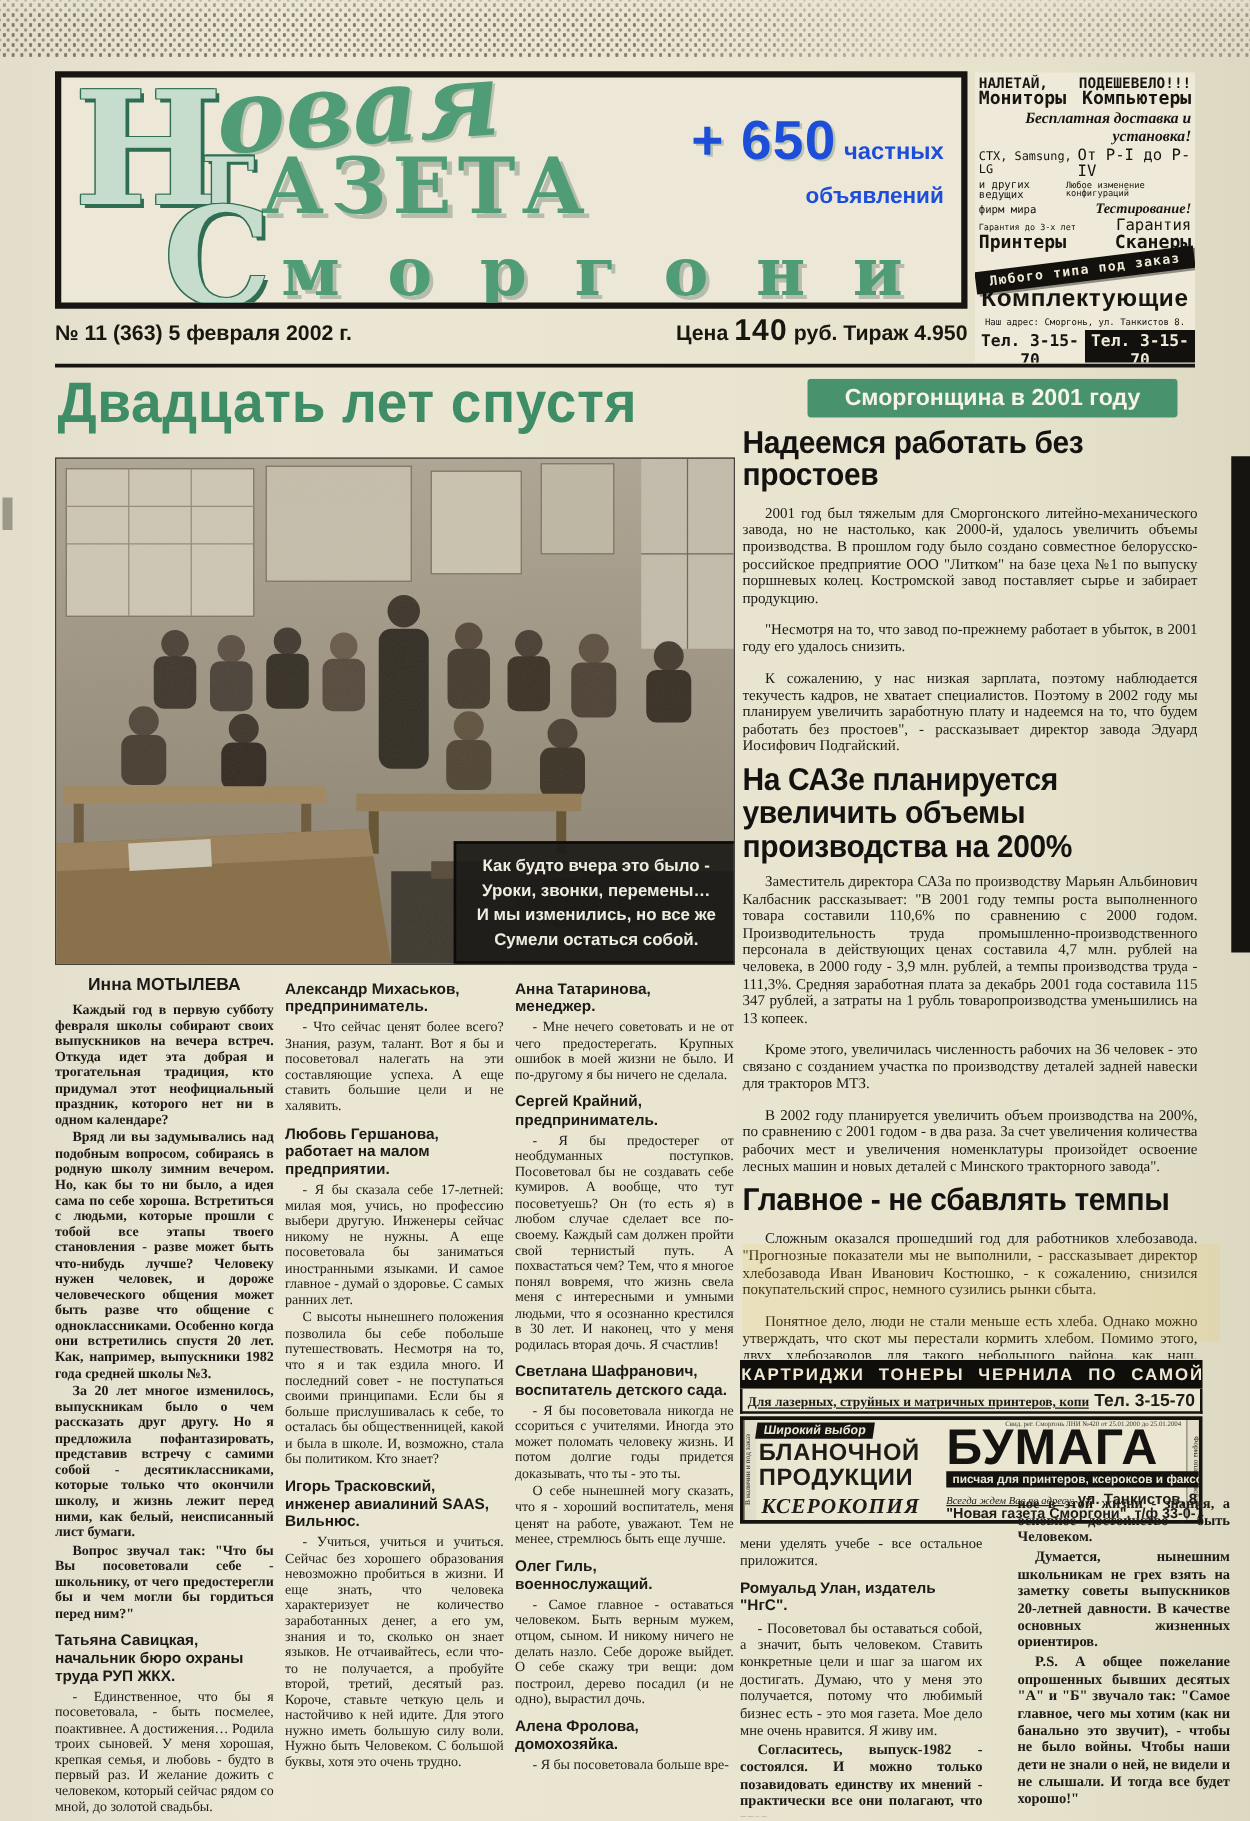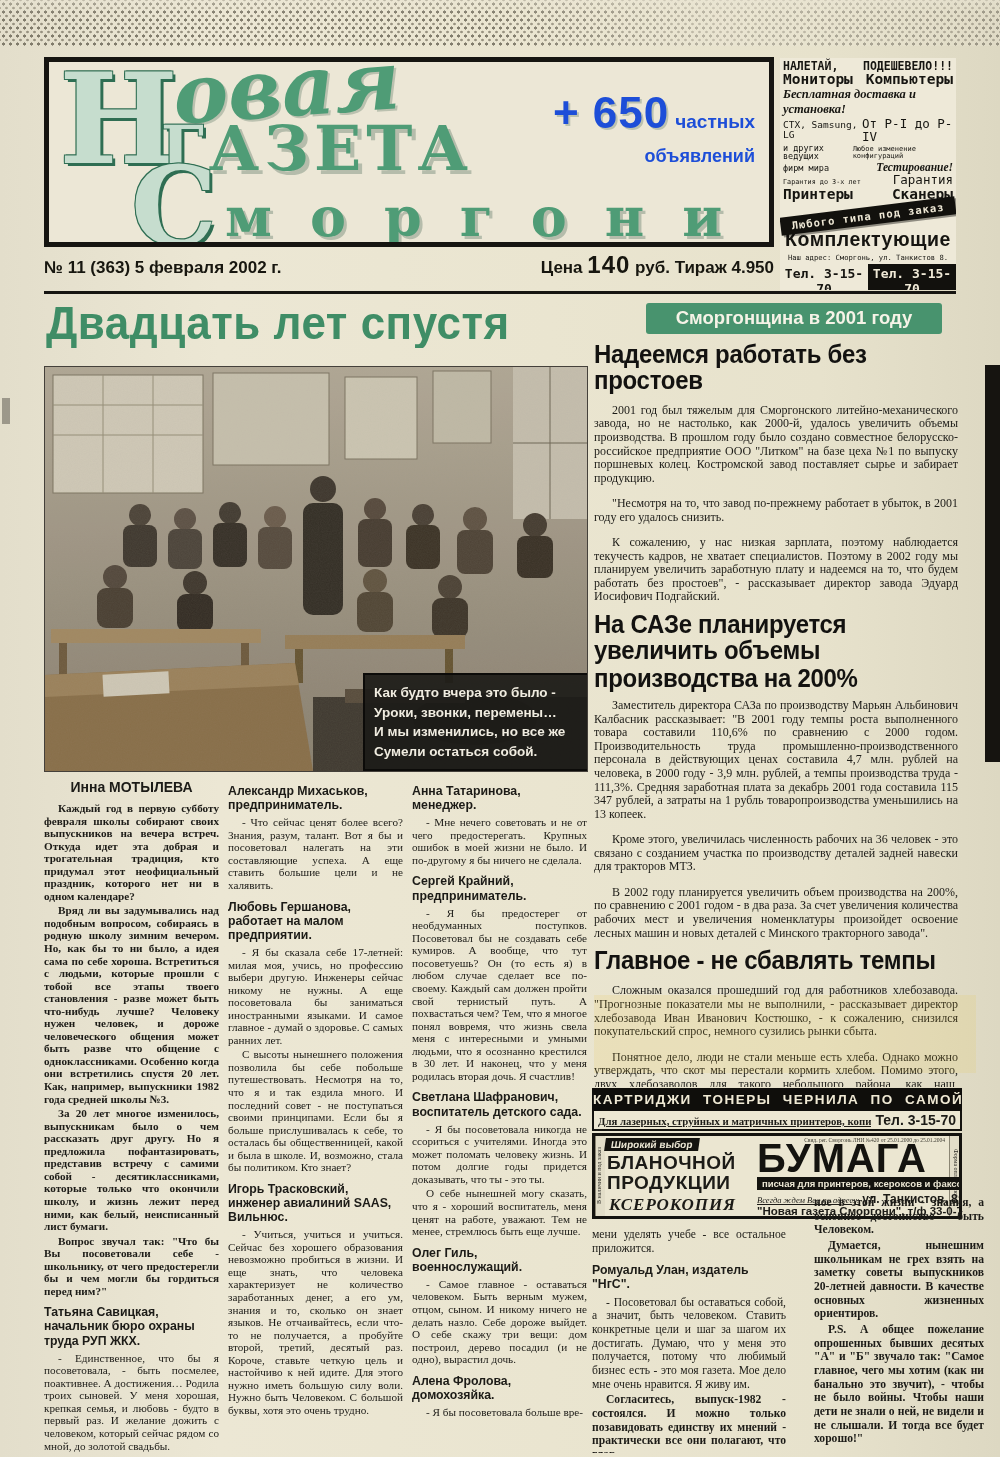--- a/index.html
+++ b/index.html
@@ -39,36 +39,36 @@
   .issue-no{font-size:17px;}
   .price{font-size:17px;}
   .price-big{font-size:24px;letter-spacing:1px;}
   
   .comp-ad{position:absolute;left:780px;top:58px;width:176px;height:232px;background:#eee9d8;
         font-family:"DejaVu Sans Mono",monospace;color:#161511;box-sizing:border-box;padding:2px 3px;overflow:hidden;}
   .ca-row{display:flex;justify-content:space-between;align-items:baseline;line-height:1.05;}
   .ca-b{font-weight:bold;}
   .f12{font-size:11.5px;} .f15{font-size:14.5px;} .f10{font-size:9.5px;} .f13{font-size:12.5px;}
   .f8{font-size:6.8px;} .f9{font-size:8.5px;} .f7{font-size:7px;}
-  .ca-ital{font-family:"Liberation Serif",serif;font-style:italic;font-weight:bold;}
+  .ca-ital{font-family:"Liberation Serif",serif;font-style:italic;font-weight:bold;text-align:right;}
   .ca-banner{position:relative;margin:5px -3px 2px;background:#12110d;color:#efe9d6;
         transform:rotate(-7deg);font-size:10.5px;font-weight:bold;text-align:center;padding:3px 0;letter-spacing:1px;
         box-shadow:2px 2px 0 rgba(0,0,0,.4);}
   .ca-big{font-family:"Liberation Sans",sans-serif;font-weight:bold;font-size:19.5px;text-align:center;letter-spacing:.5px;margin-top:3px;}
   .ca-addr{font-size:7.2px;text-align:center;margin-top:2px;white-space:nowrap;}
   .ca-tels{display:flex;margin:2px -3px 0;}
   .ca-tel{flex:1;font-size:13px;font-weight:bold;text-align:center;padding:2px 0;}
   .ca-tel.inv{background:#12110d;color:#efe9d6;}
   
   .rule{position:absolute;left:44px;top:291px;width:912px;height:3px;background:#161511;}
   
   .lead-headline{position:absolute;left:46px;top:297px;width:545px;font-family:"Liberation Sans",sans-serif;
         font-weight:bold;font-size:44px;letter-spacing:.5px;color:#3f8d66;transform:scaleY(1.04);transform-origin:top left;}
   .photo{position:absolute;left:44px;top:366px;width:542px;height:404px;overflow:hidden;
-        border:1px solid #44403a;background:#9a9184;}
+        border:1px solid #44403a;background:#9a9184;text-align:center;}
   .photo svg{display:block;}
   .caption{position:absolute;left:318px;top:306px;width:228px;background:rgba(28,27,24,.92);
         border:2px solid #0c0b09;color:#f0ece0;font-family:"Liberation Sans",sans-serif;font-weight:bold;
         font-size:13.5px;line-height:1.45;padding:8px 9px;box-sizing:border-box;}
   
   .feature-cols{position:absolute;left:44px;top:776px;width:543px;height:678px;display:flex;gap:9px;}
   .fcol{flex:1;overflow:hidden;}
   .blk-author{font-family:"Liberation Sans",sans-serif;font-weight:bold;font-size:14px;margin:3px 0 7px;text-align:center;}
   .blk-name{font-family:"Liberation Sans",sans-serif;font-weight:bold;font-size:12.3px;line-height:1.15;margin:8px 0 4px;}
   .blk-p,.blk-pb,.blk-pc,.blk-pbc{font-size:11.2px;line-height:1.12;text-align:justify;text-indent:14px;margin:0 0 2px;}

